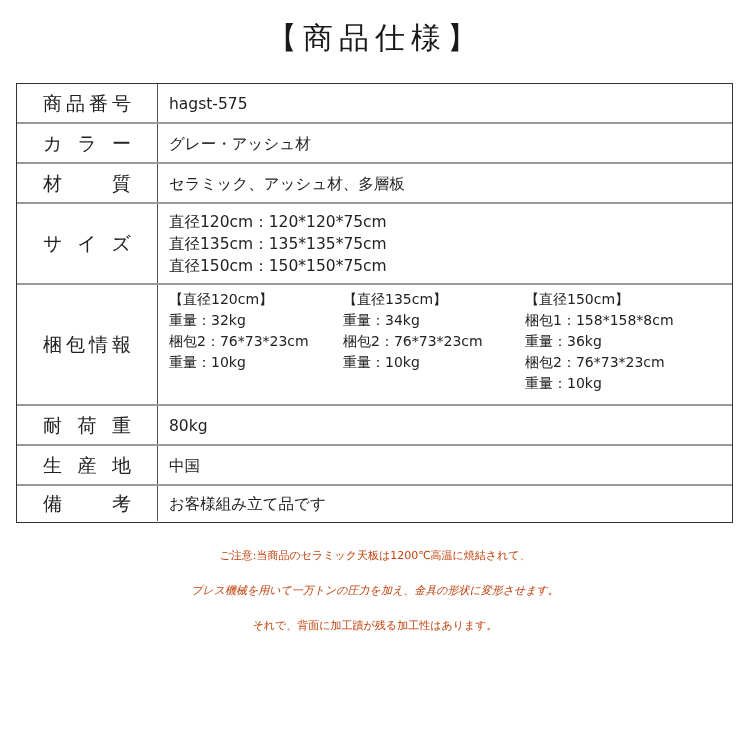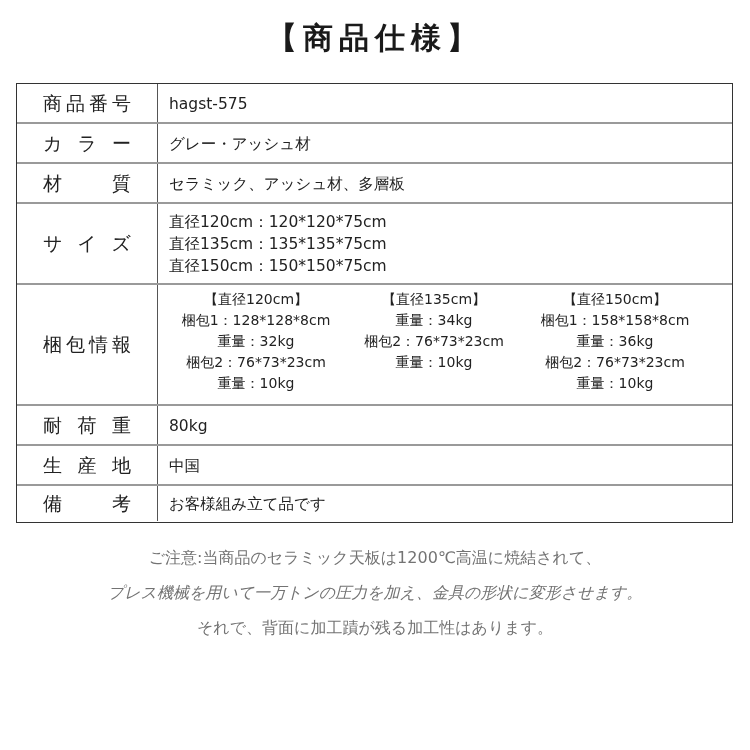--- a/index.html
+++ b/index.html
@@ -1,34 +1,34 @@
 <!DOCTYPE html>
 <html><head>
 <meta charset="utf-8">
 <style>
   html, body { margin:0; padding:0; background:#ffffff; }
   body { width:750px; height:750px; position:relative; overflow:hidden;
          font-family:"DejaVu Sans","Liberation Sans",sans-serif; color:#222; }
   .title { position:absolute; top:18px; left:0; width:750px; text-align:center;
-           font-size:30px; font-weight:bold; letter-spacing:6px; color:#1a1a1a; }
+           font-size:30px; font-weight:normal; letter-spacing:6px; color:#1a1a1a; }
   .spec-table { position:absolute; left:16px; top:83px; width:717px; height:440px;
                 border:1.5px solid #333; box-sizing:border-box; border-collapse:collapse; }
   .row { position:absolute; left:0; width:100%; border-top:2px solid #9a9a9a; box-sizing:border-box; }
   .row.first { border-top:none; }
   .label { position:absolute; left:0; top:0; width:141px; height:100%;
            border-right:1px solid #555; box-sizing:border-box;
            display:flex; align-items:center; justify-content:center;
            font-size:19px; color:#222; }
   .label .lt { display:flex; justify-content:space-between; width:88px; }
   .value { position:absolute; left:152px; top:0; right:12px; height:100%;
            display:flex; flex-direction:column; justify-content:center;
            font-size:15.5px; color:#222; line-height:22px; }
-  .pack { position:absolute; left:152px; top:4px; right:4px; display:flex;text-align:center; }
+  .pack { position:absolute; left:152px; top:4px; right:4px; display:flex; }
   .pack-col { font-size:14px; line-height:21px; color:#222; }
-  .note { position:absolute; left:0; width:750px; text-align:center; color:#737373; font-size:16px; }
+  .note { position:absolute; left:0; width:750px; text-align:center; color:#c2410c; font-size:11px; }
 </style>
 </head>
 <body>
 
 <div class="title">【商品仕様】</div>
 
 <div class="spec-table">
 
   <div class="row first" style="top:0;height:39px;">
     <div class="label">
@@ -89,21 +89,20 @@
       <span class="lt">
         <span>梱</span>
         <span>包</span>
         <span>情</span>
         <span>報</span>
       </span>
     </div>
     <div class="pack">
       <div class="pack-col" style="width:174px;">
         <div>【直径120cm】</div>
-        <div>梱包1：128*128*8cm</div>
         <div>重量：32kg</div>
         <div>梱包2：76*73*23cm</div>
         <div>重量：10kg</div>
       </div>
       <div class="pack-col" style="width:182px;">
         <div>【直径135cm】</div>
         <div>重量：34kg</div>
         <div>梱包2：76*73*23cm</div>
         <div>重量：10kg</div>
       </div>

